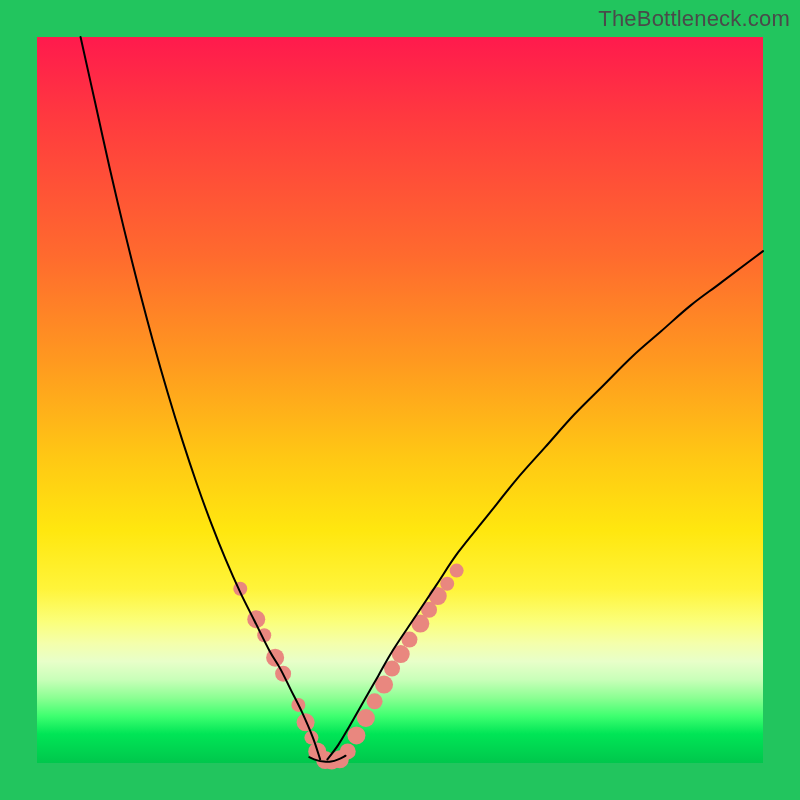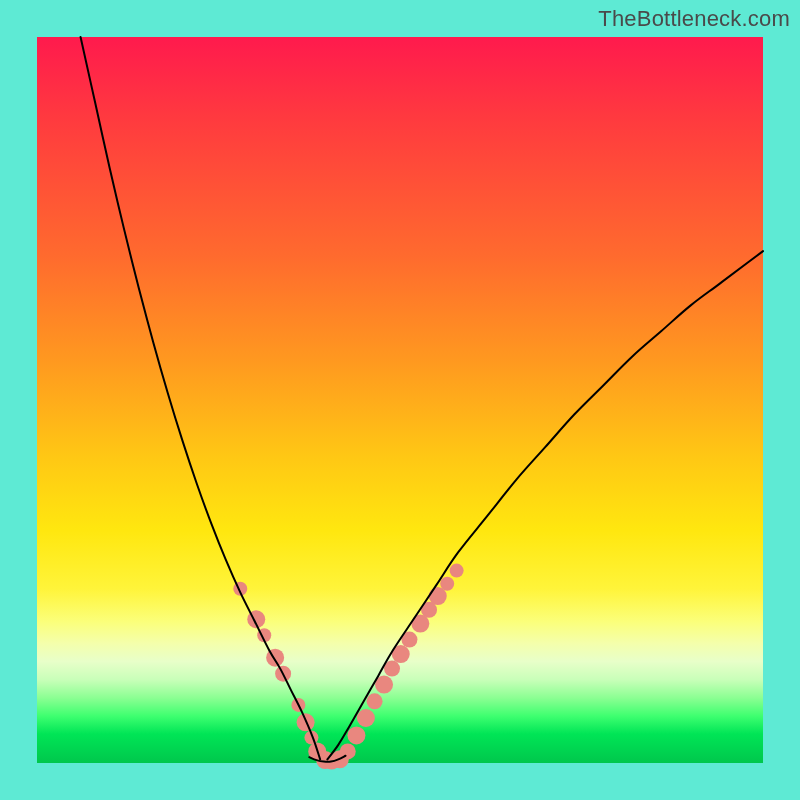--- a/index.html
+++ b/index.html
@@ -8,21 +8,21 @@
     width: 800px;
     height: 800px;
     overflow: hidden;
     background: #000;
     font-family: Arial, Helvetica, sans-serif;
   }
   .stage {
     position: relative;
     width: 800px;
     height: 800px;
-    background: #5eead4;
+    background: #22c55e;
   }
   .plot-area {
     position: absolute;
     left: 37px;
     top: 37px;
     width: 726px;
     height: 726px;
     
     background: linear-gradient(
       to bottom,

